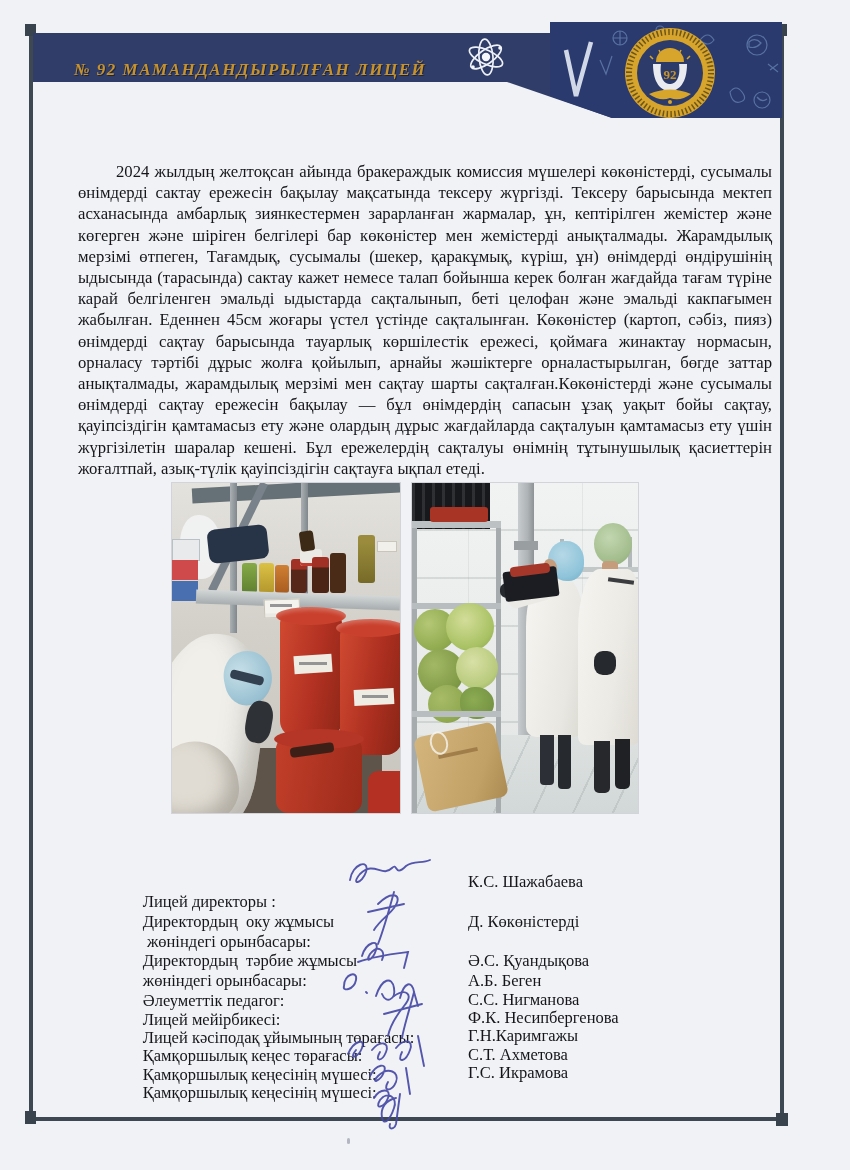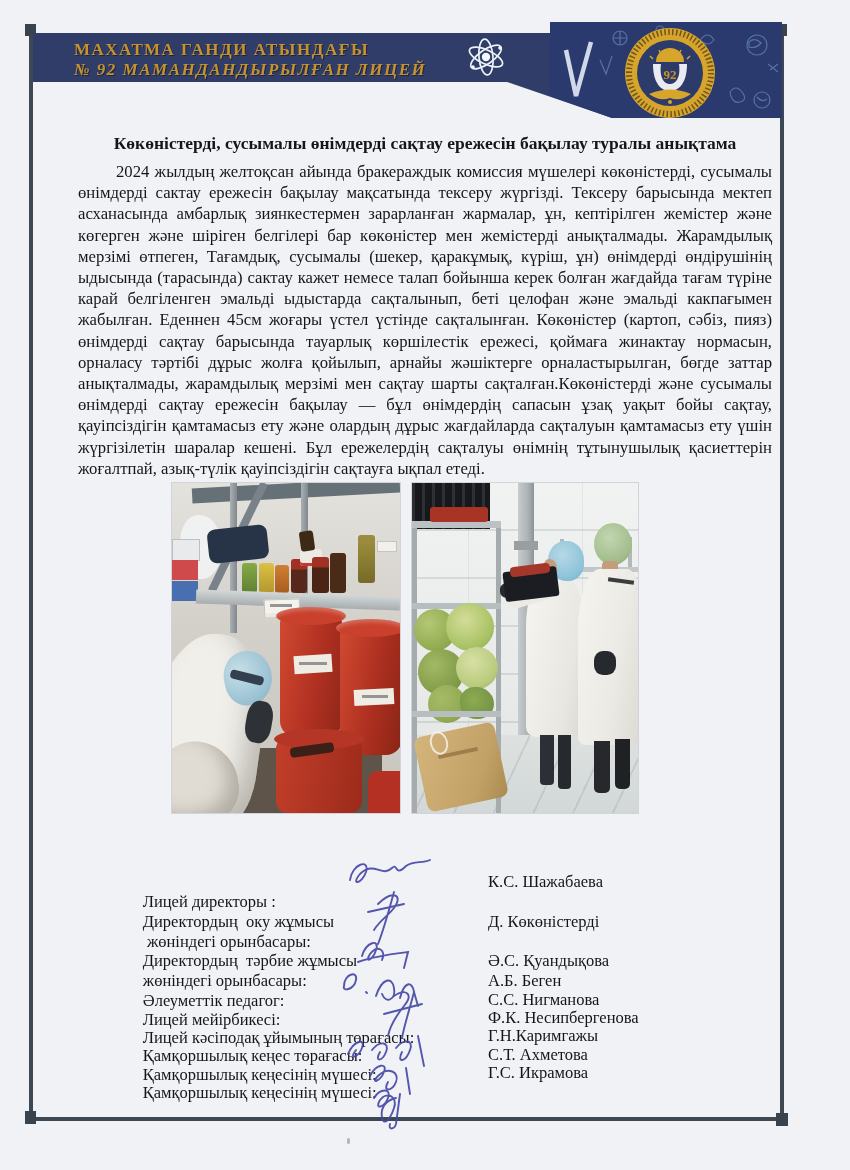--- a/index.html
+++ b/index.html
@@ -23,21 +23,21 @@
   
   .photo{position:absolute;top:483px;height:330px;overflow:hidden;background:#ddd;
          box-shadow:0 0 0 1px rgba(120,125,135,.25);}
   .photo *{position:absolute;}
   .photo-left{left:172px;width:228px;}
   .photo-right{left:412px;width:226px;}
   
   .comm-heading{position:absolute;left:122px;top:838px;font-weight:bold;font-size:17px;}
   .comm-list{position:absolute;left:118px;top:872px;width:600px;font-size:16.5px;}
   .comm-line{position:absolute;left:0;white-space:pre;}
-  .comm-name{position:absolute;left:350px;top:0;white-space:nowrap;margin-left:20px;}
+  .comm-name{position:absolute;left:350px;top:0;white-space:nowrap;}
   .sig-svg{position:absolute;left:330px;top:850px;}
   .stray-mark{position:absolute;left:347px;top:1138px;width:3px;height:6px;
               background:rgba(90,95,115,.4);border-radius:2px;}
 </style>
 </head>
 <body>
 
 <div class="page">
 
   <div class="frame-line" style="left:29px;top:28px;width:4px;height:1094px;"></div>
@@ -87,24 +87,22 @@
       <path d="M-14,-11 A14,14 0 0 1 14,-11 Z" fill="#d7a42c"></path>
       <g stroke="#d7a42c" stroke-width="1.5">
         <path d="M-17,-14 l-3,-3 M0,-21 v-4 M17,-14 l3,-3 M-9,-19 l-2,-4 M9,-19 l2,-4"></path>
       </g>
       <path d="M-17,-9 L-9,-9 C-11,6 -5,11 0,11 C5,11 11,6 9,-9 L17,-9 C17,10 9,18 0,18 C-9,18 -17,10 -17,-9 Z" fill="#e9ebf1"></path>
       <text x="0" y="6" text-anchor="middle" font-size="13" font-weight="bold" fill="#c89327" font-family="Liberation Serif, serif">92</text>
       <path d="M-21,21 Q0,12 21,21 Q10,29 0,25 Q-10,29 -21,21 Z" fill="#d7a42c"></path>
       <circle cy="29" r="2" fill="#d7a42c"></circle>
     </g>
   </svg>
-  <div class="banner-text banner-line1">МАХАТМА ГАНДИ АТЫНДАҒЫ</div>
   <div class="banner-text banner-line2">№ 92 МАМАНДАНДЫРЫЛҒАН ЛИЦЕЙ</div>
 
-  <div class="doc-title">Көкөністерді, сусымалы өнімдерді сақтау ережесін бақылау туралы анықтама</div>
   <div class="doc-body">2024 жылдың желтоқсан айында бракераждык комиссия мүшелері көкөністерді, сусымалы өнімдерді сактау ережесін бақылау мақсатында тексеру жүргізді. Тексеру барысында мектеп асханасында амбарлық зиянкестермен зарарланған жармалар, ұн, кептірілген жемістер және көгерген және шіріген белгілері бар көкөністер мен жемістерді анықталмады. Жарамдылық мерзімі өтпеген, Тағамдық, сусымалы (шекер, қаракұмық, күріш, ұн) өнімдерді өндірушінің ыдысында (тарасында) сактау кажет немесе талап бойынша керек болған жағдайда тағам түріне карай белгіленген эмальді ыдыстарда сақталынып, беті целофан және эмальді какпағымен жабылған. Еденнен 45см жоғары үстел үстінде сақталынған. Көкөністер (картоп, сәбіз, пияз) өнімдерді сақтау барысында тауарлық көршілестік ережесі, қоймаға жинактау нормасын, орналасу тәртібі дұрыс жолға қойылып, арнайы жәшіктерге орналастырылган, бөгде заттар анықталмады, жарамдылық мерзімі мен сақтау шарты сақталған.Көкөністерді және сусымалы өнімдерді сақтау ережесін бақылау — бұл өнімдердің сапасын ұзақ уақыт бойы сақтау, қауіпсіздігін қамтамасыз ету және олардың дұрыс жағдайларда сақталуын қамтамасыз ету үшін жүргізілетін шаралар кешені. Бұл ережелердің сақталуы өнімнің тұтынушылық қасиеттерін жоғалтпай, азық-түлік қауіпсіздігін сақтауға ықпал етеді.</div>
 
   <div class="photo photo-left">
     <div style="inset:0;background:linear-gradient(180deg,#e4e2dd,#d3d0ca 45%,#c8c5be);"></div>
     <div style="left:30px;top:265px;width:180px;height:65px;background:#5f544a;"></div>
     <div style="left:20px;top:0;width:208px;height:15px;background:#667077;transform:rotate(-3deg);"></div>
     <div style="left:62px;top:-6px;width:8px;height:120px;background:#79828a;transform:rotate(26deg);"></div>
     <div style="left:58px;top:0;width:7px;height:150px;background:linear-gradient(90deg,#aab0b4,#81888d);"></div>
     <div style="left:129px;top:0;width:7px;height:140px;background:linear-gradient(90deg,#aab0b4,#81888d);"></div>
     <div style="left:8px;top:32px;width:42px;height:64px;background:rgba(243,245,246,.85);border-radius:45% 55% 50% 50%;"></div>

